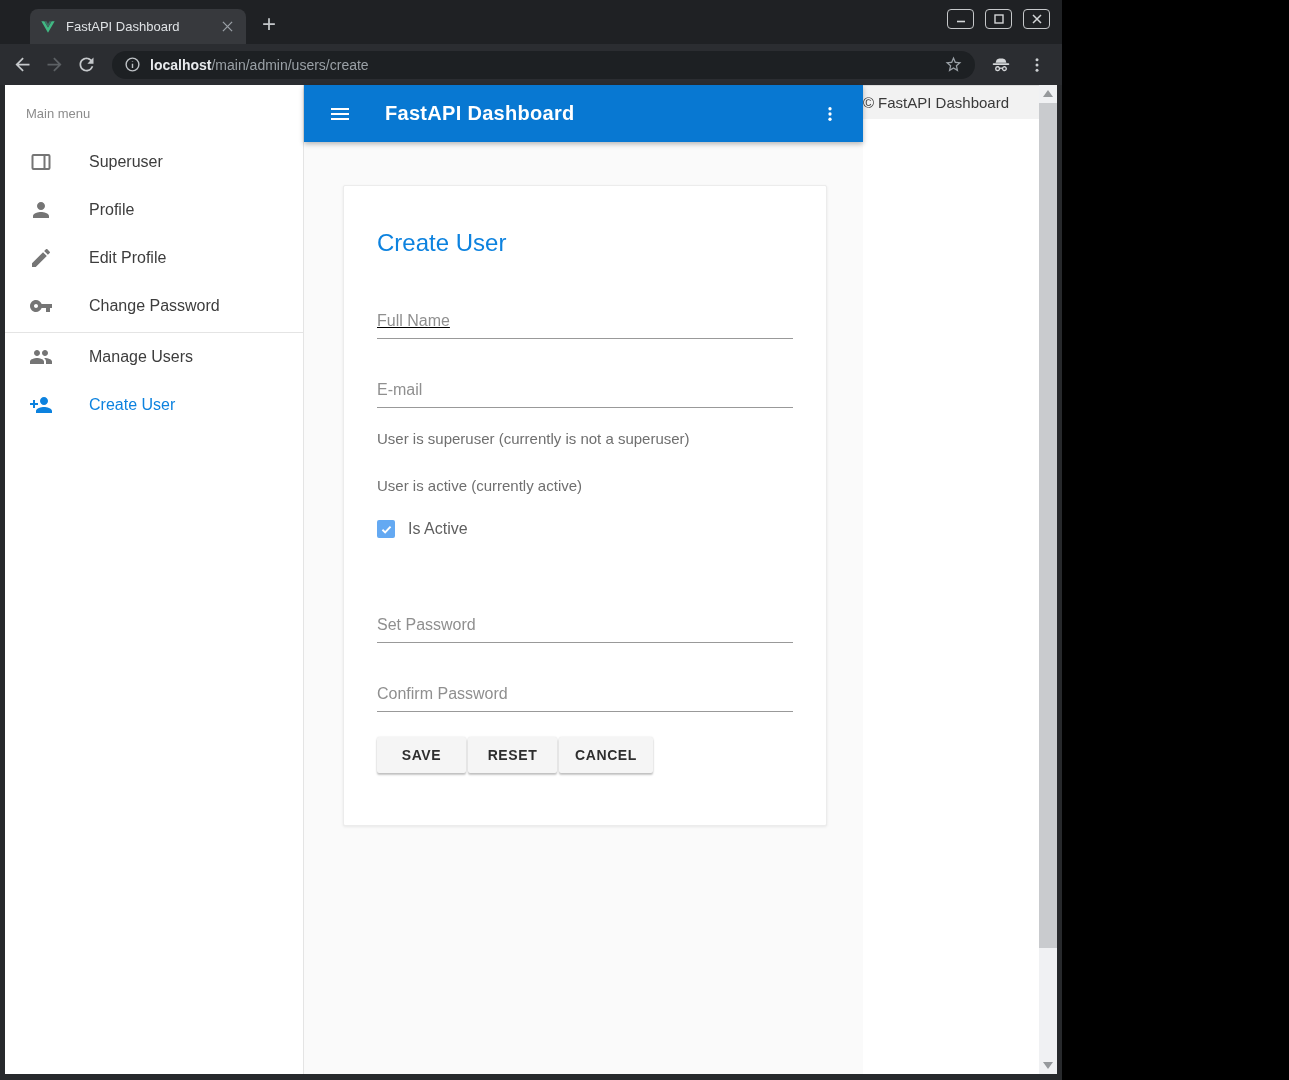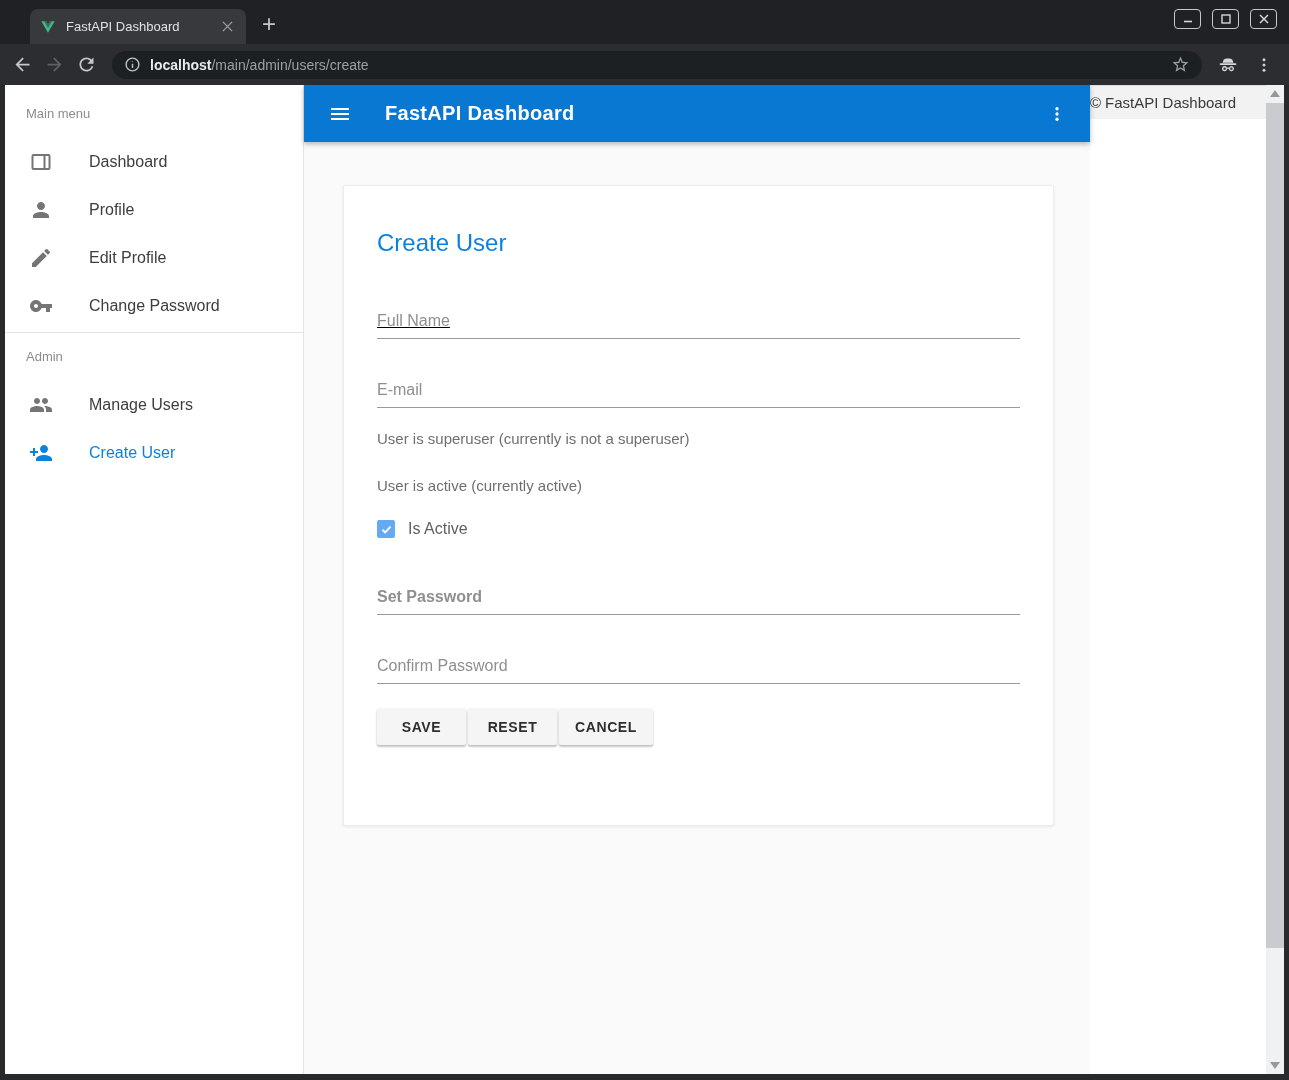--- a/index.html
+++ b/index.html
@@ -1,19 +1,19 @@
 <!DOCTYPE html>
 <html><head>
 <meta charset="utf-8">
 <style>
   * { margin:0; padding:0; box-sizing:border-box; }
   html,body { background:#000; }
   body { font-family:"Liberation Sans", sans-serif; }
 
-  .window { width:1289px; height:1080px; background:#27292c; display:flex; flex-direction:column; overflow:hidden; }
+  .window { width:1062px; height:1080px; background:#27292c; display:flex; flex-direction:column; overflow:hidden; }
 
   
   .tabstrip { height:44px; background:#1f2124; display:flex; align-items:flex-end; position:relative; flex:none; }
   .tab { width:216px; height:35px; background:#37393d; border-radius:8px 8px 0 0; display:flex; align-items:center; padding:0 10px; margin-left:30px; }
   .tab-favicon { width:16px; height:16px; flex:none; }
   .tab-title { color:#dfe2e5; font-size:13px; margin-left:10px; flex:1; white-space:nowrap; overflow:hidden; }
   .tab-close { width:18px; height:18px; display:flex; align-items:center; justify-content:center; }
   .newtab-btn { color:#c3c6c9; font-size:24px; line-height:24px; margin:0 0 8px 16px; }
   .win-controls { position:absolute; right:12px; top:9px; display:flex; gap:11px; }
   .win-btn { width:27px; height:20px; border:1px solid #c6c8ca; border-radius:4px; display:flex; align-items:center; justify-content:center; }
@@ -44,21 +44,21 @@
   .main { flex:1; display:flex; flex-direction:column; background:#fafafa; min-width:0; }
   .appbar { height:57px; background:#0878d2; display:flex; align-items:center; padding:0 24px; box-shadow:0 2px 5px rgba(0,0,0,.28); position:relative; z-index:2; flex:none; }
   .appbar-title { color:#fff; font-size:20px; font-weight:bold; margin-left:33px; letter-spacing:.3px; }
   .appbar .spacer { flex:1; }
   .page-content { flex:1; overflow:hidden; }
 
   .card { background:#fff; border:1px solid #ececec; border-radius:2px; box-shadow:0 1px 3px rgba(0,0,0,.08); margin:43px 36px 0 39px; height:641px; padding:24px 33px; }
   .form-title { font-size:24px; font-weight:500; color:#0c82df; margin-top:19px; }
   .tfield { border-bottom:1px solid #999; padding-bottom:8px; cursor:text; }
   .tlabel { font-size:16px; color:#8f8f8f; }
-  .mt55{margin-top:55px;text-decoration:underline;} .mt50{margin-top:50px;font-weight:bold;} .mt42{margin-top:42px;} .mt30{margin-top:30px;}
+  .mt55{margin-top:55px;text-decoration:underline;} .mt50{margin-top:78px;} .mt42{margin-top:42px;} .mt30{margin-top:30px;}
   .mt26{margin-top:26px;} .mt25{margin-top:25px;} .mt22{margin-top:22px;}
   .hint { font-size:15px; color:#6f6f6f; }
   .checkrow { display:flex; align-items:center; gap:13px; }
   .cbox { width:18px; height:18px; border:2px solid #757575; border-radius:2px; flex:none; cursor:pointer; }
   .cbox.checked { border-color:#64a9f2; background:#64a9f2; display:flex; align-items:center; justify-content:center; }
   .cblabel { font-size:16px; color:#5f5f5f; }
   .btn-row { display:flex; gap:2px; }
   .btn { height:36px; min-width:89px; padding:0 16px; background:#f5f5f5; border:none; border-radius:2px;
          box-shadow:0 2px 2px rgba(0,0,0,.22), 0 0 2px rgba(0,0,0,.12); font-size:14px; font-weight:bold;
          color:#2e2e2e; letter-spacing:.6px; font-family:inherit; cursor:pointer; }
@@ -147,21 +147,21 @@
       <div class="page-row">
 
         <aside class="sidebar">
           <div class="menu-label">Main menu</div>
 
           <div class="nav-item">
             <svg class="nav-ic" viewBox="0 0 24 24" fill="none" stroke="currentColor" stroke-width="2">
                 <rect x="3.5" y="5" width="17" height="14" rx="1"></rect>
                 <path d="M15.5 5v14"></path>
               </svg>
-            <span>Dashboard</span>
+            <span>Superuser</span>
           </div>
           <div class="nav-item">
             <svg class="nav-ic" viewBox="0 0 24 24" fill="currentColor">
                 <path d="M12 12c2.21 0 4-1.79 4-4s-1.79-4-4-4-4 1.79-4 4 1.79 4 4 4zm0 2c-2.67 0-8 1.34-8 4v2h16v-2c0-2.66-5.33-4-8-4z"></path>
               </svg>
             <span>Profile</span>
           </div>
           <div class="nav-item">
             <svg class="nav-ic" viewBox="0 0 24 24" fill="currentColor">
                 <path d="M3 17.25V21h3.75L17.81 9.94l-3.75-3.75L3 17.25zM20.71 7.04c.39-.39.39-1.02 0-1.41l-2.34-2.34c-.39-.39-1.02-.39-1.41 0l-1.83 1.83 3.75 3.75 1.83-1.83z"></path>
@@ -169,21 +169,20 @@
             <span>Edit Profile</span>
           </div>
           <div class="nav-item">
             <svg class="nav-ic" viewBox="0 0 24 24" fill="currentColor">
                 <path d="M12.65 10C11.83 7.67 9.61 6 7 6c-3.31 0-6 2.69-6 6s2.69 6 6 6c2.61 0 4.83-1.67 5.65-4H17v4h4v-4h2v-4H12.65zM7 14c-1.1 0-2-.9-2-2s.9-2 2-2 2 .9 2 2-.9 2-2 2z"></path>
               </svg>
             <span>Change Password</span>
           </div>
 
           <div class="sb-divider"></div>
-          <div class="menu-label admin">Admin</div>
 
           <div class="nav-item">
             <svg class="nav-ic" viewBox="0 0 24 24" fill="currentColor">
                 <path d="M16 11c1.66 0 2.99-1.34 2.99-3S17.66 5 16 5c-1.66 0-3 1.34-3 3s1.34 3 3 3zm-8 0c1.66 0 2.99-1.34 2.99-3S9.66 5 8 5C6.34 5 5 6.34 5 8s1.34 3 3 3zm0 2c-2.33 0-7 1.17-7 3.5V19h14v-2.5c0-2.33-4.67-3.5-7-3.5zm8 0c-.29 0-.62.02-.97.05 1.16.84 1.97 1.97 1.97 3.45V19h6v-2.5c0-2.33-4.67-3.5-7-3.5z"></path>
               </svg>
             <span>Manage Users</span>
           </div>
           <div class="nav-item active">
             <svg class="nav-ic" viewBox="0 0 24 24" fill="currentColor">
                 <path d="M15 12c2.21 0 4-1.79 4-4s-1.79-4-4-4-4 1.79-4 4 1.79 4 4 4zm-9-2V7H4v3H1v2h3v3h2v-3h3v-2H6zm9 4c-2.67 0-8 1.34-8 4v2h16v-2c0-2.66-5.33-4-8-4z"></path>

